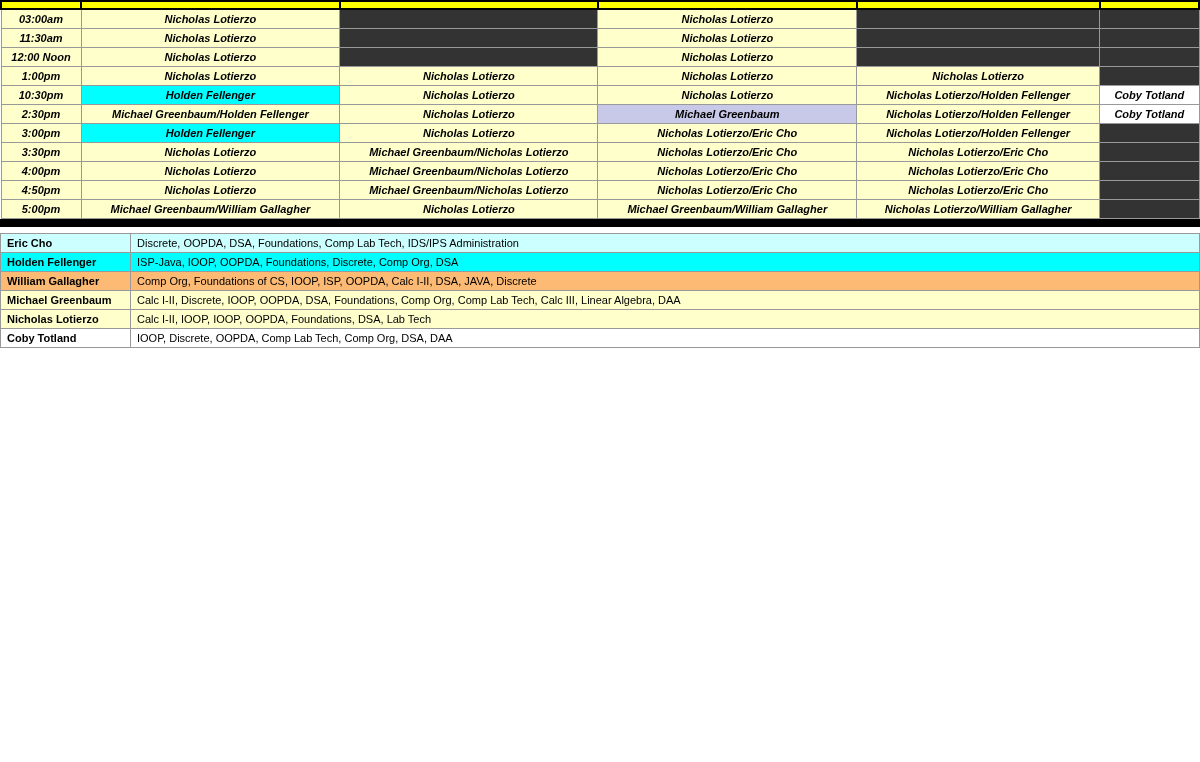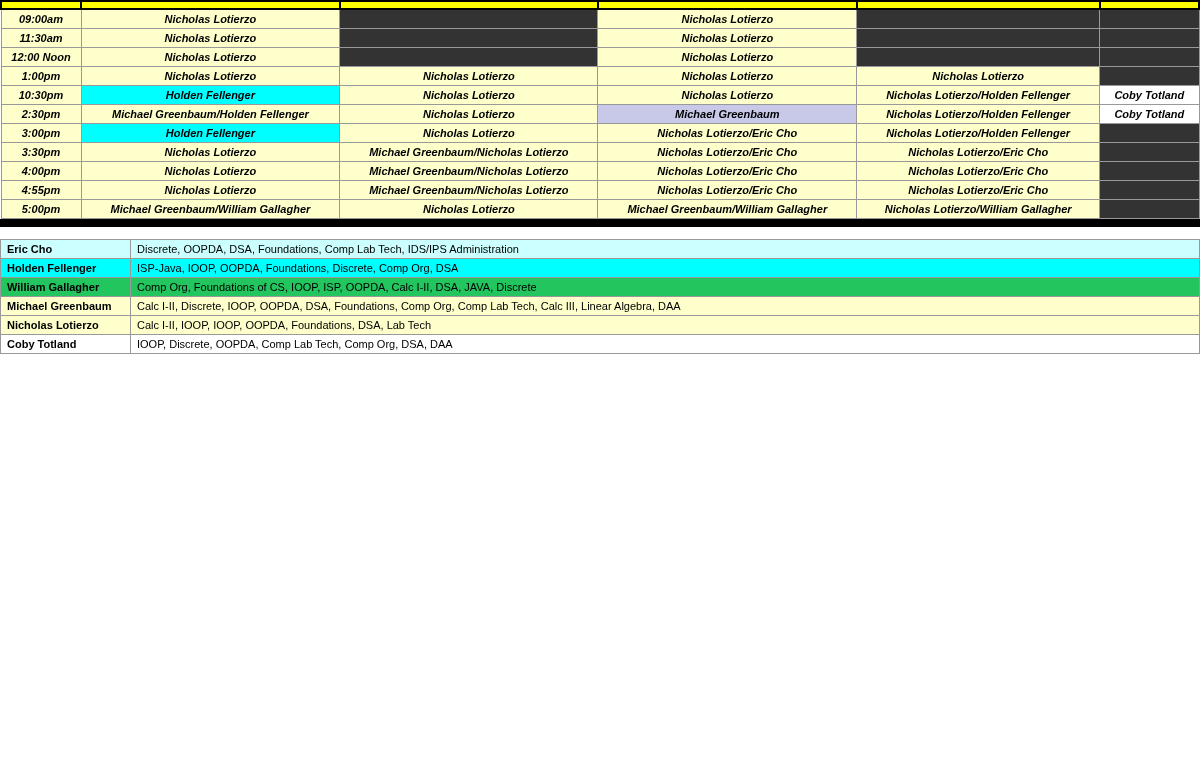--- a/index.html
+++ b/index.html
@@ -57,59 +57,59 @@
     
     .cell-white {
       background-color: #ffffff;
       font-style: italic;
       font-weight: bold;
     }
     
     .info-table {
       width: 100%;
       border-collapse: collapse;
-      margin-top: 12px;
+      margin-top: 6px;
     }
     
     .info-table td {
       border: 1px solid #999;
       padding: 3px 6px;
       font-size: 11px;
     }
     
     .info-label {
       font-weight: bold;
       width: 130px;
       white-space: nowrap;
     }
     
     .info-eric { background-color: #ccffff; }
     .info-holden { background-color: #00ffff; }
-    .info-william { background-color: #22c55e; }
+    .info-william { background-color: #fdba74; }
     .info-michael { background-color: #ffffcc; }
     .info-nicholas { background-color: #ffffcc; }
     .info-coby { background-color: #ffffff; }
   </style>
 </head>
 <body>
 
 <table class="schedule-table">
   <thead>
     <tr class="header-row">
       <th></th>
       <th></th>
       <th></th>
       <th></th>
       <th></th>
       <th></th>
     </tr>
   </thead>
   <tbody id="schedule-body">
   <tr>
-        <td class="time-col">09:00am</td>
+        <td class="time-col">03:00am</td>
         <td class="cell-lotierzo">Nicholas Lotierzo</td>
         <td class="cell-dark"></td>
         <td class="cell-lotierzo">Nicholas Lotierzo</td>
         <td class="cell-dark"></td>
         <td class="cell-dark"></td>
       </tr>
       <tr>
         <td class="time-col">11:30am</td>
         <td class="cell-lotierzo">Nicholas Lotierzo</td>
         <td class="cell-dark"></td>
@@ -167,21 +167,21 @@
       </tr>
       <tr>
         <td class="time-col">4:00pm</td>
         <td class="cell-lotierzo">Nicholas Lotierzo</td>
         <td class="cell-lotierzo">Michael Greenbaum/Nicholas Lotierzo</td>
         <td class="cell-lotierzo">Nicholas Lotierzo/Eric Cho</td>
         <td class="cell-lotierzo">Nicholas Lotierzo/Eric Cho</td>
         <td class="cell-dark"></td>
       </tr>
       <tr>
-        <td class="time-col">4:55pm</td>
+        <td class="time-col">4:50pm</td>
         <td class="cell-lotierzo">Nicholas Lotierzo</td>
         <td class="cell-lotierzo">Michael Greenbaum/Nicholas Lotierzo</td>
         <td class="cell-lotierzo">Nicholas Lotierzo/Eric Cho</td>
         <td class="cell-lotierzo">Nicholas Lotierzo/Eric Cho</td>
         <td class="cell-dark"></td>
       </tr>
       <tr>
         <td class="time-col">5:00pm</td>
         <td class="cell-lotierzo">Michael Greenbaum/William Gallagher</td>
         <td class="cell-lotierzo">Nicholas Lotierzo</td>

